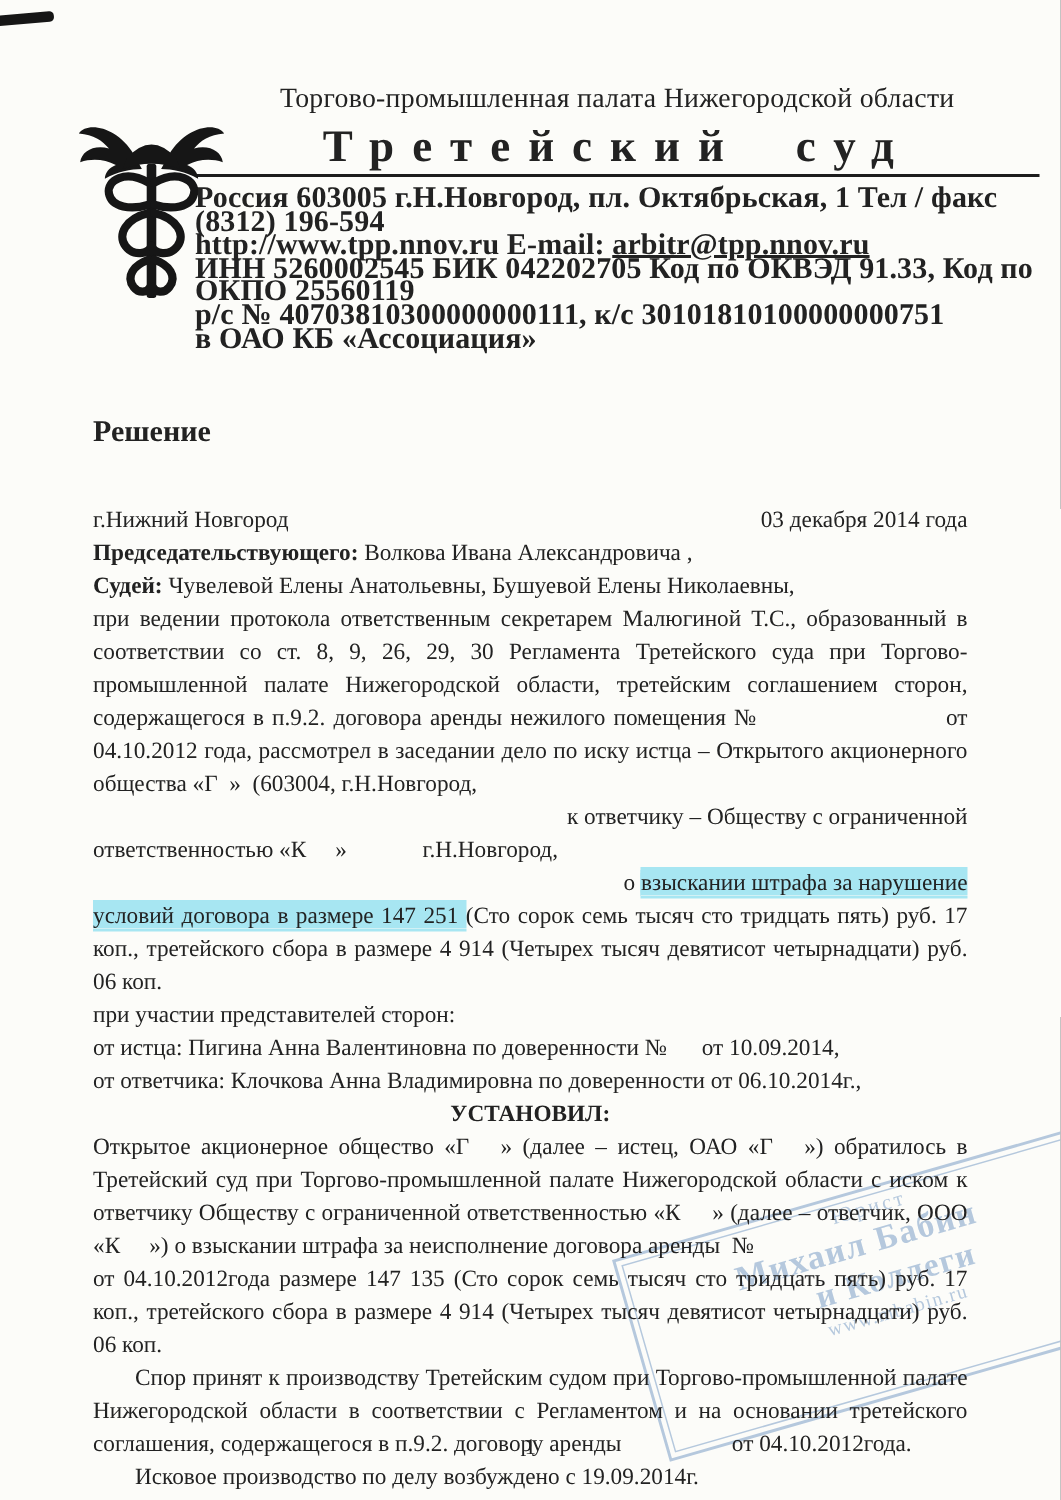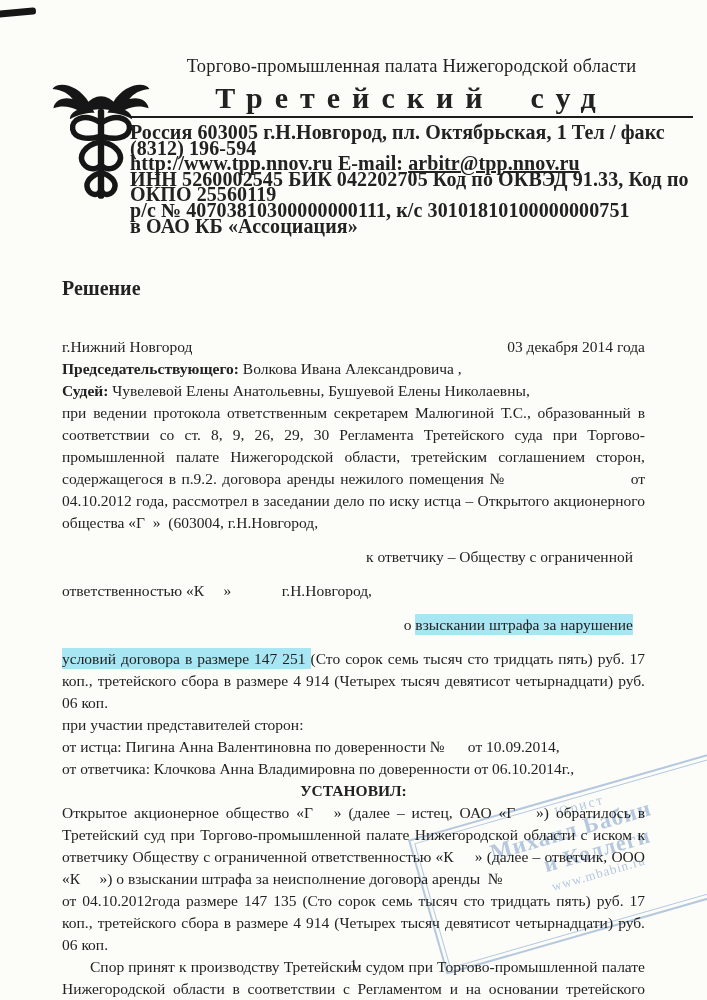--- a/index.html
+++ b/index.html
@@ -37,21 +37,21 @@
   
   .content{position:relative;z-index:2;padding:0 62px;font-size:15.5px;line-height:22px;}
   .doc-title{text-align:left;font-weight:bold;font-size:20px;margin-top:43px;}
   .meta-row{display:flex;justify-content:space-between;margin-top:37px;}
   .composition-intro{margin-top:33px;}
   .chair-line{margin-top:31px;}
   .judges-line{margin-top:0;}
   p.block{margin:0;text-align:justify;}
   .gap-lg{margin-top:31px;}
   .gap-md{margin-top:22px;}
-  .right-line{text-align:right;margin:12px;}
+  .right-line{text-align:right;margin:0;}
   .hl{background:var(--highlight);box-shadow:0 -2px 0 var(--highlight),0 2px 0 var(--highlight);}
   .center-bold{text-align:center;font-weight:bold;margin:0;}
   .indent{text-indent:28px;}
   .page-number{position:absolute;left:0;right:0;bottom:26px;text-align:center;font-size:15px;z-index:2;}
   b{font-weight:bold;}
   
   .watermark{
     position:absolute;left:408px;top:840px;width:344px;height:136px;
     z-index:1;transform:rotate(-16deg);transform-origin:left top;
     border:2px solid var(--watermark);opacity:.62;

